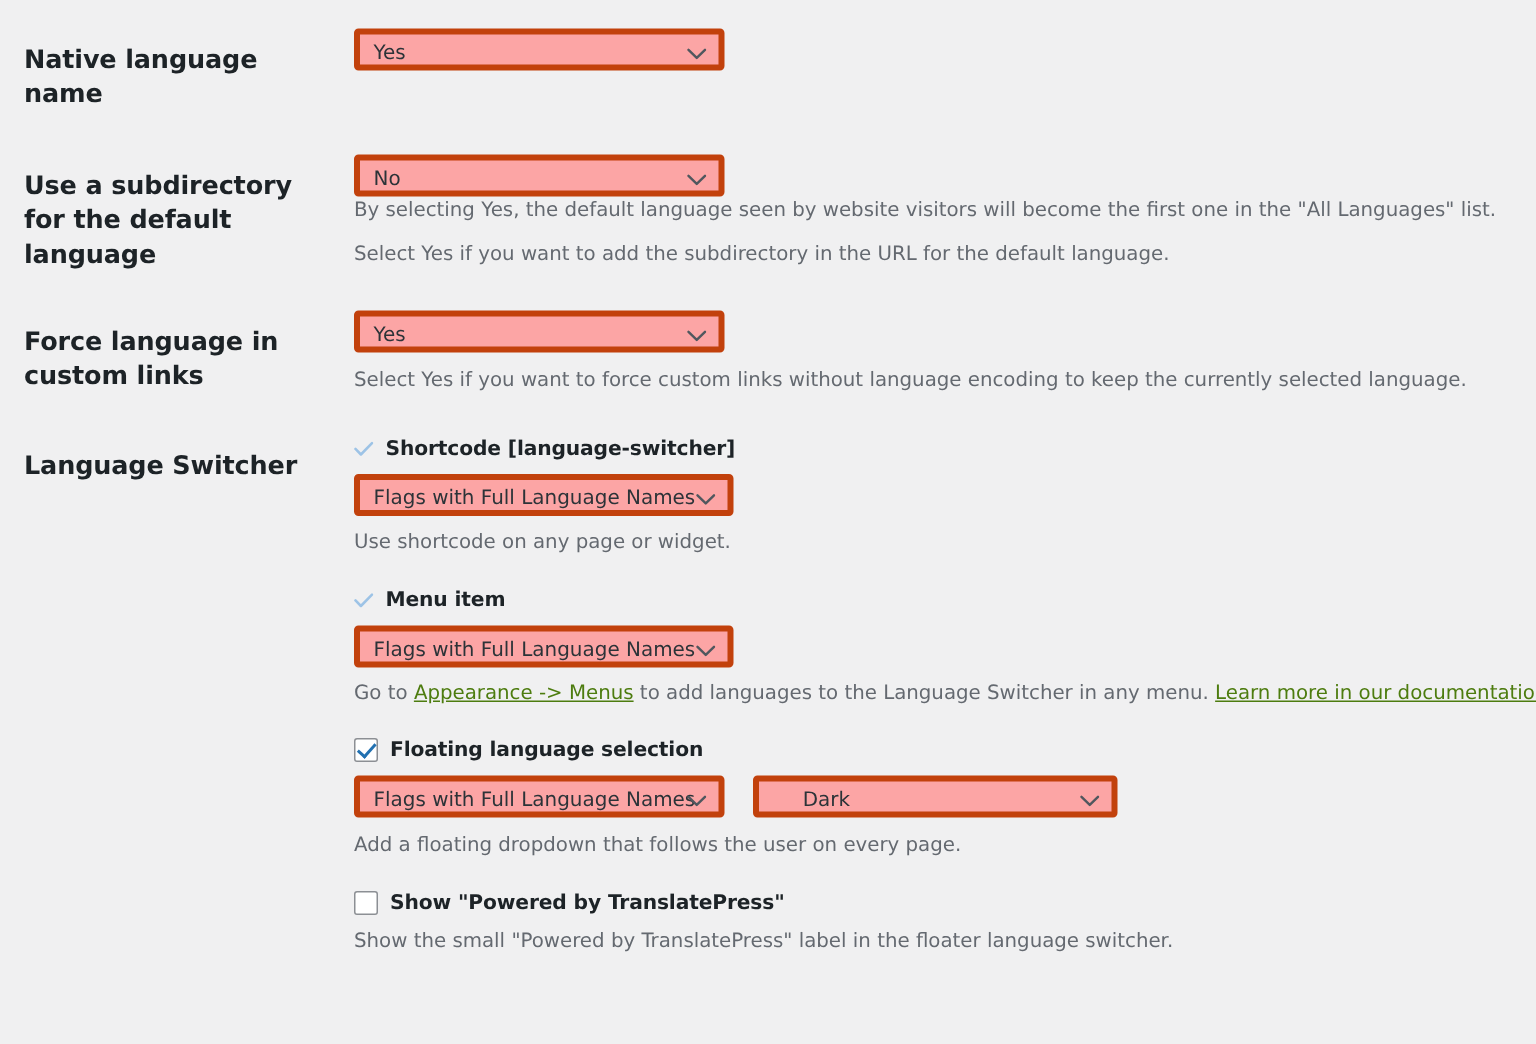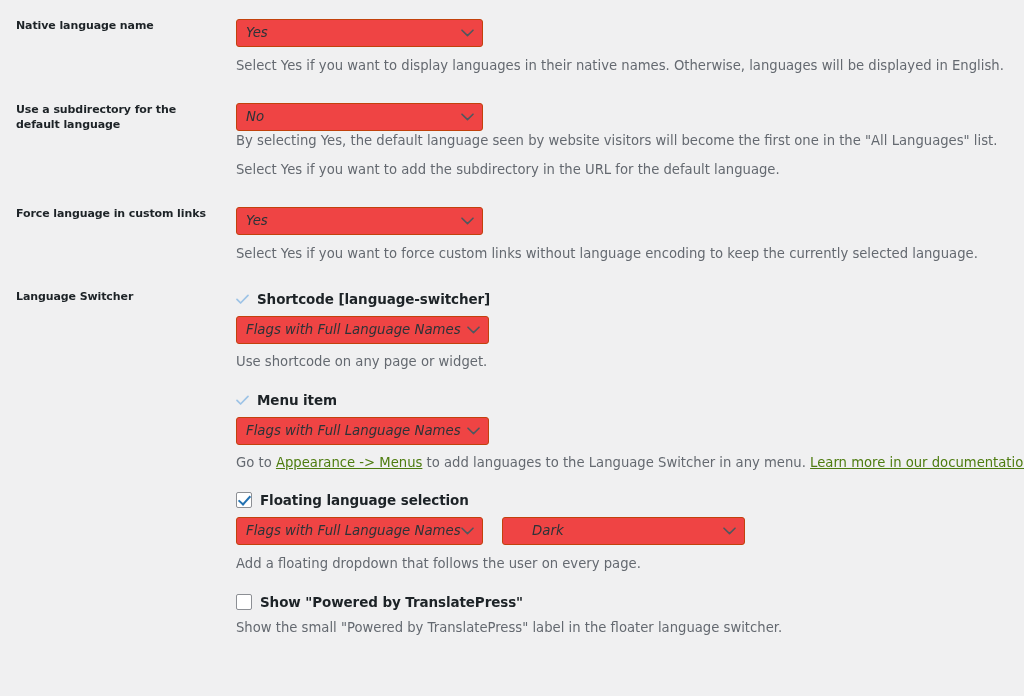--- a/index.html
+++ b/index.html
@@ -22,46 +22,45 @@
 
   
   .row {
     position: absolute;
     left: 0;
     width: 1024px;
   }
   .row-label {
     position: absolute;
     left: 16px;
-    top: 0;
+    top: 10px;
     width: 205px;
-    font-size: 11px;
+    font-size: 17px;
     font-weight: bold;
     color: #1d2327;
     line-height: 1.35;
     letter-spacing: -0.1px;
   }
   .row-field {
     position: absolute;
     left: 236px;
     top: 0;
     width: 780px;
   }
 
   
   .select {
     position: relative;
     display: inline-block;
     height: 28px;
-    background: #ef4444;
-    border: 1px solid #c2410c;
+    background: #fca5a5;
+    border: 4px solid #c2410c;
     border-radius: 3px;
     box-shadow: 0 0 0 transparent;
     vertical-align: top;
-    font-style: italic;
   }
   .select .sel-text {
     display: block;
     padding: 0 30px 0 9px;
     line-height: 26px;
     font-size: 13.3px;
     color: #2c3338;
     white-space: nowrap;
     overflow: hidden;
   }
@@ -147,21 +146,20 @@
     <div class="row-label">Native language name</div>
     <div class="row-field">
       <div class="select w-247">
         <span class="sel-text">Yes</span>
         <span class="chev">
           <svg width="13" height="8" viewBox="0 0 13 8">
               <path d="M1 1.2 L6.5 6.6 L12 1.2" fill="none" stroke="#50575e" stroke-width="1.6" stroke-linecap="round" stroke-linejoin="round"></path>
             </svg>
         </span>
       </div>
-      <p class="desc" style="margin-top:9px;">Select Yes if you want to display languages in their native names. Otherwise, languages will be displayed in English.</p>
     </div>
   </div>
 
   <div class="row" style="top:103px;">
     <div class="row-label">Use a subdirectory for the default language</div>
     <div class="row-field">
       <div class="select w-247">
         <span class="sel-text">No</span>
         <span class="chev">
           <svg width="13" height="8" viewBox="0 0 13 8">

